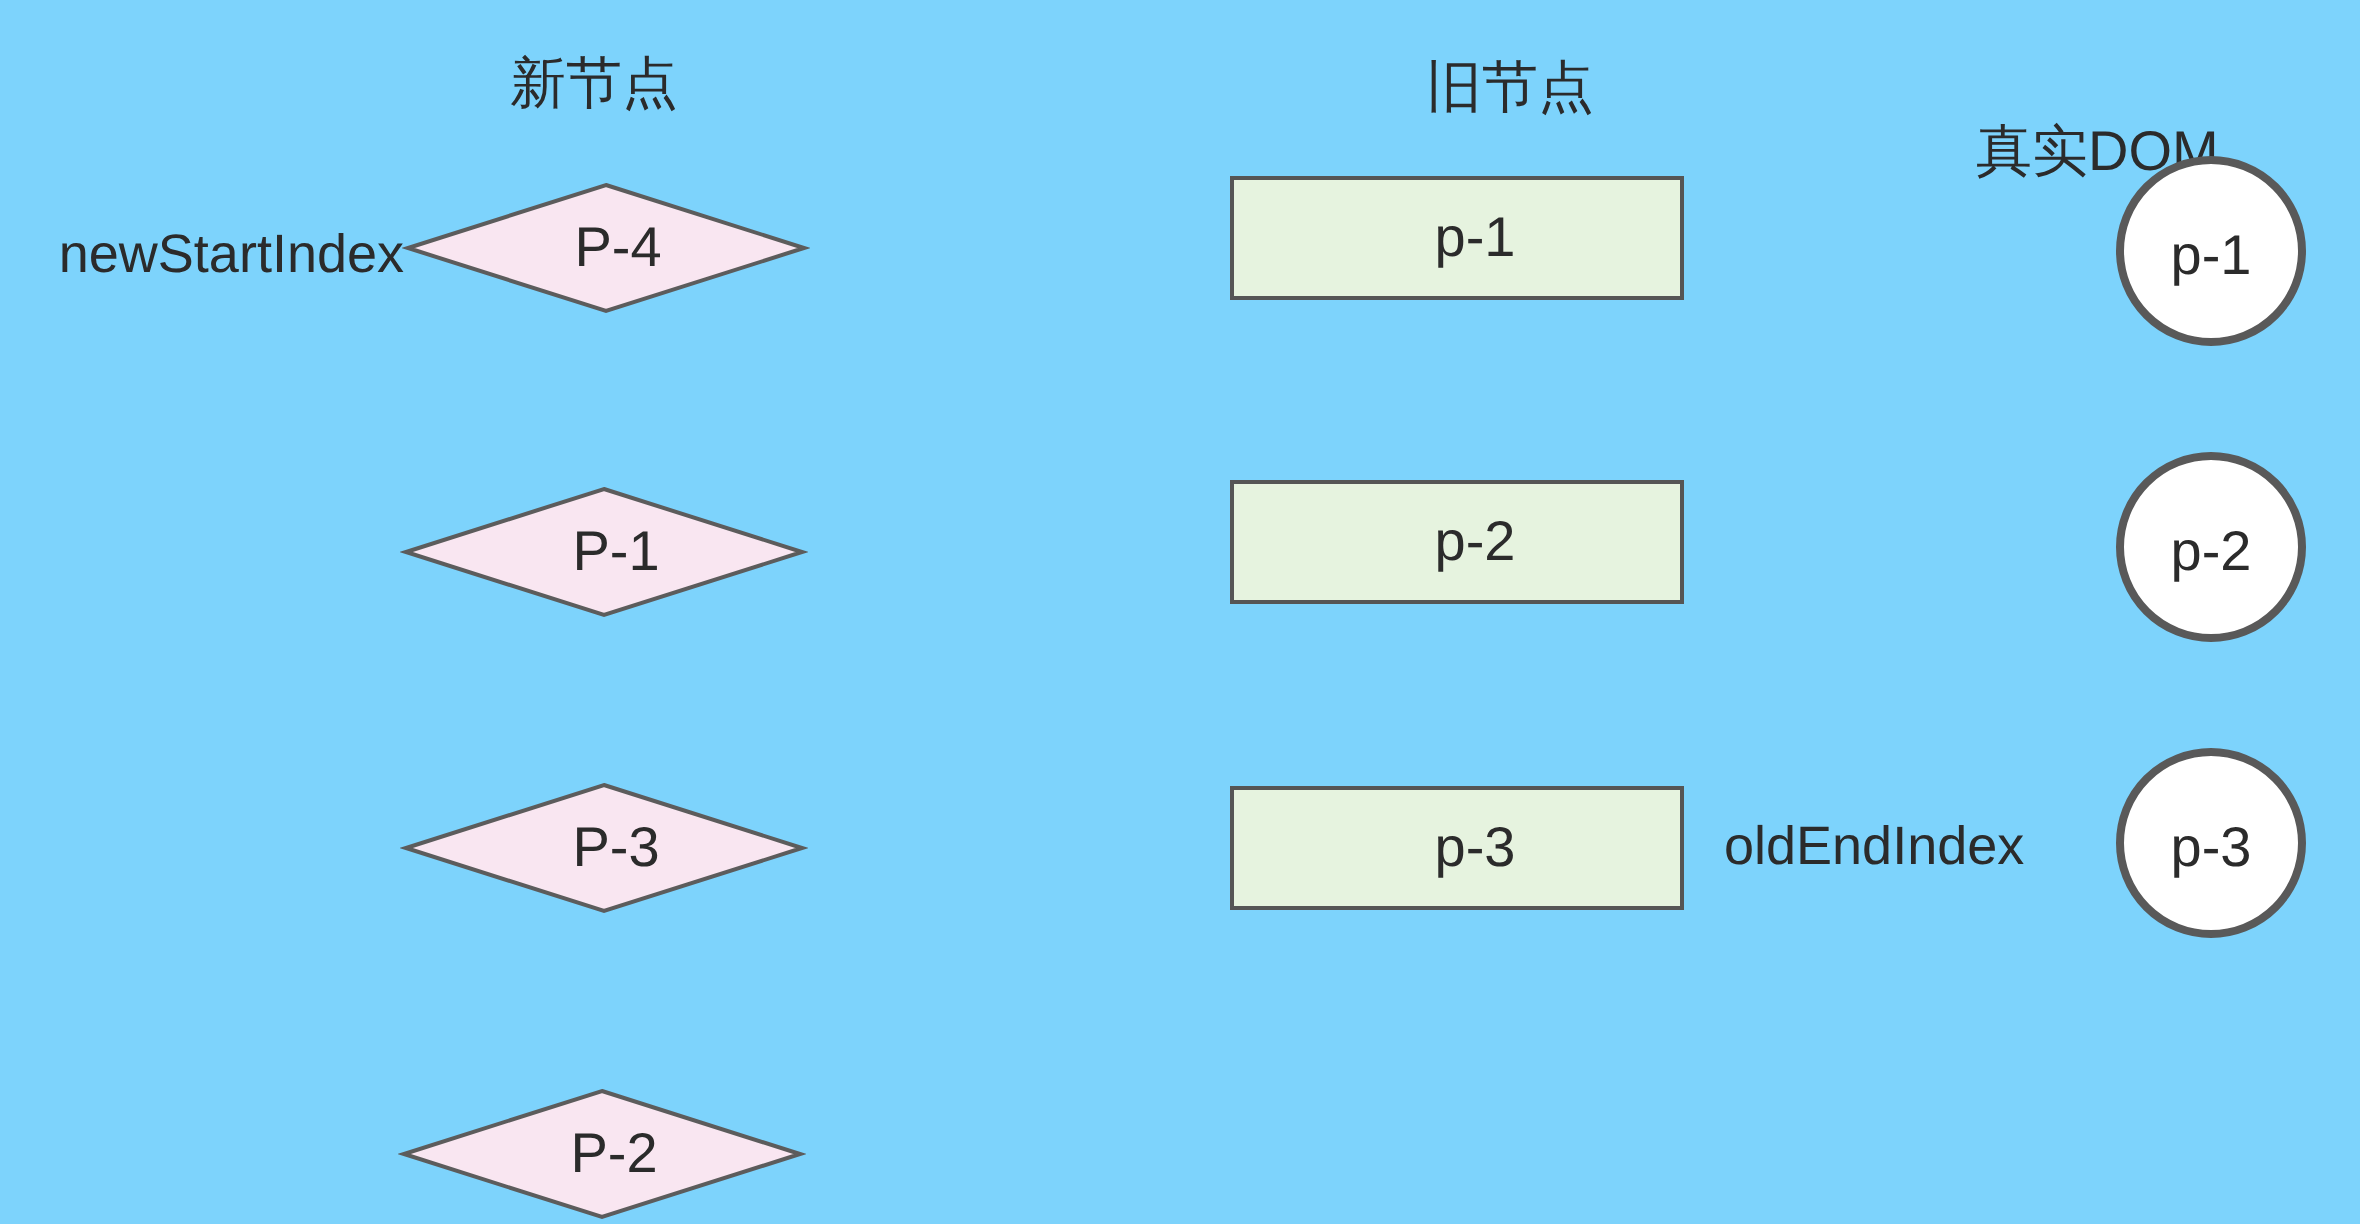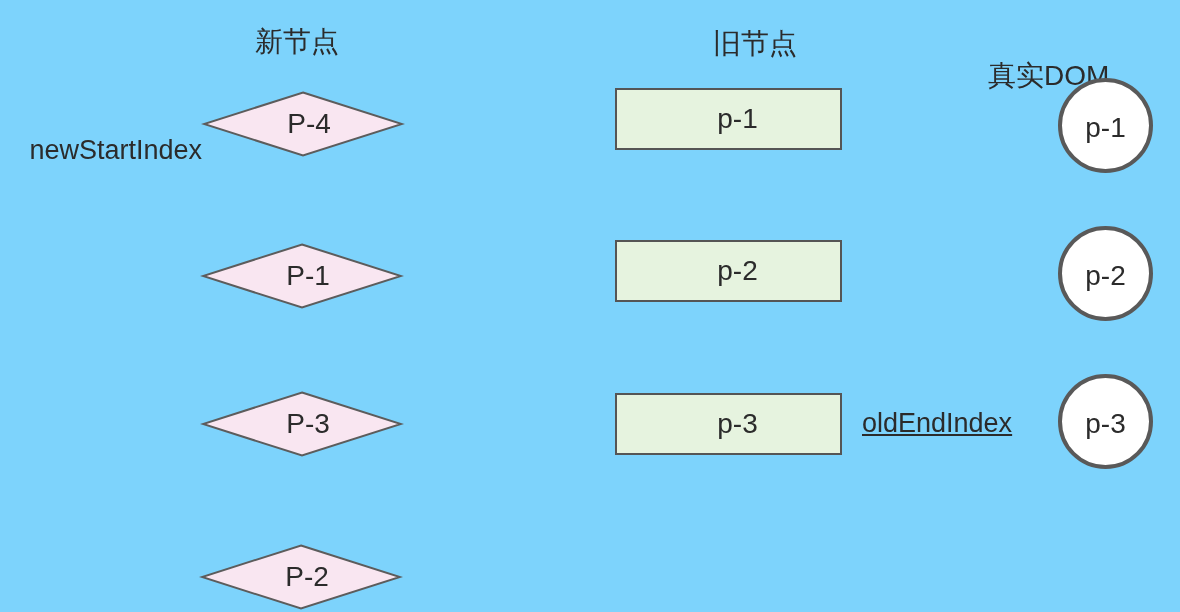--- a/index.html
+++ b/index.html
@@ -33,22 +33,22 @@
 </style>
 </head>
 <body>
 
 <div class="canvas">
 
   <div class="col-header" style="left:255px;top:26px;">新节点</div>
   <div class="col-header" style="left:713px;top:18px;margin-top:10px;">旧节点</div>
   <div class="col-header" style="left:988px;top:16px;margin-top:44px;">真实DOM</div>
 
-  <div class="pointer-label" style="left:2px;top:112px;width:200px;text-align:right;margin-top:23px;">newStartIndex</div>
-  <div class="pointer-label" style="left:862px;top:408px;text-decoration:underline;">oldEndIndex</div>
+  <div class="pointer-label" style="left:2px;top:112px;width:200px;text-align:right;">newStartIndex</div>
+  <div class="pointer-label" style="left:862px;top:408px;">oldEndIndex</div>
 
   <div class="diamond" style="left:201px;top:90px;">
     <svg width="204" height="68" viewBox="0 0 204 68">
       <polygon points="102,2.5 201,34 102,65.5 3,34" stroke-width="2" style="fill: rgb(249, 230, 241); stroke: rgb(92, 92, 92);"></polygon>
     </svg>
     <span class="node-label">P-4</span>
   </div>
 
   <div class="diamond" style="left:200px;top:242px;">
     <svg width="204" height="68" viewBox="0 0 204 68">

